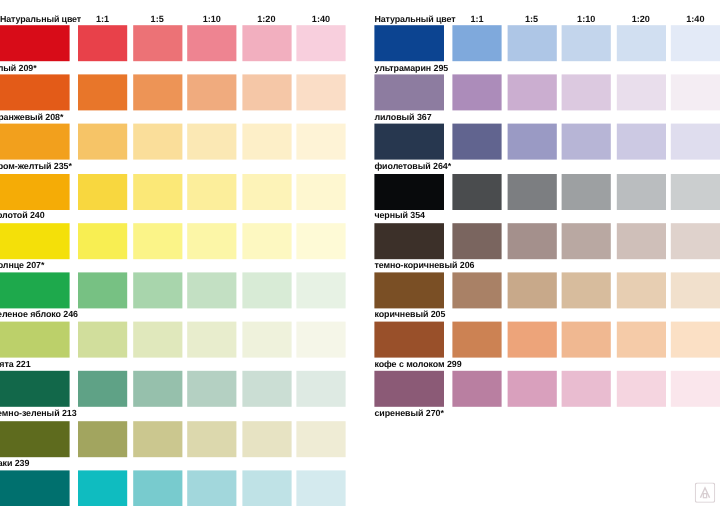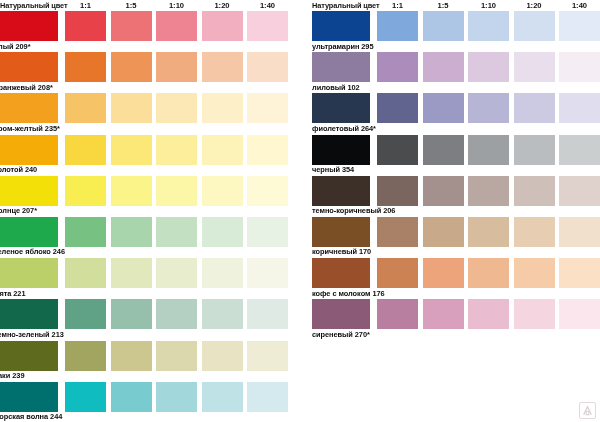--- a/index.html
+++ b/index.html
@@ -22,20 +22,21 @@
     box-sizing:border-box;
   }
   .panel-left{padding-left:0;}
   .panel-right{padding-left:12px;}
 
   
   .header-row{
     position:relative;
     height:11px;
     width:100%;
+    margin-top:10px;
   }
   .header-natural{
     position:absolute;
     left:0;top:0;
     height:11px;
     line-height:11px;
     font-size:7.4px;
     font-weight:bold;
     color:#111111;
     letter-spacing:-0.1px;
@@ -218,21 +219,21 @@
           <div class="sw" style="left: 247px; width: 41px; background: rgb(227, 234, 247);"></div>
           <div class="row-label">ультрамарин 295</div>
         </div>
         <div class="row">
           <div class="sw sw-natural" style="left: 0px; width: 58px; background: rgb(141, 124, 160);"></div>
           <div class="sw" style="left: 65px; width: 41px; background: rgb(172, 140, 186);"></div>
           <div class="sw" style="left: 110.5px; width: 41px; background: rgb(203, 174, 208);"></div>
           <div class="sw" style="left: 156px; width: 41px; background: rgb(220, 201, 224);"></div>
           <div class="sw" style="left: 201.5px; width: 41px; background: rgb(233, 222, 236);"></div>
           <div class="sw" style="left: 247px; width: 41px; background: rgb(244, 237, 243);"></div>
-          <div class="row-label">лиловый 102</div>
+          <div class="row-label">лиловый 367</div>
         </div>
         <div class="row">
           <div class="sw sw-natural" style="left: 0px; width: 58px; background: rgb(39, 55, 79);"></div>
           <div class="sw" style="left: 65px; width: 41px; background: rgb(97, 100, 143);"></div>
           <div class="sw" style="left: 110.5px; width: 41px; background: rgb(154, 154, 196);"></div>
           <div class="sw" style="left: 156px; width: 41px; background: rgb(183, 181, 214);"></div>
           <div class="sw" style="left: 201.5px; width: 41px; background: rgb(204, 201, 227);"></div>
           <div class="sw" style="left: 247px; width: 41px; background: rgb(223, 221, 238);"></div>
           <div class="row-label">фиолетовый 264*</div>
         </div>
@@ -254,30 +255,30 @@
           <div class="sw" style="left: 247px; width: 41px; background: rgb(223, 210, 204);"></div>
           <div class="row-label">темно-коричневый 206</div>
         </div>
         <div class="row">
           <div class="sw sw-natural" style="left: 0px; width: 58px; background: rgb(122, 79, 37);"></div>
           <div class="sw" style="left: 65px; width: 41px; background: rgb(169, 129, 102);"></div>
           <div class="sw" style="left: 110.5px; width: 41px; background: rgb(200, 169, 138);"></div>
           <div class="sw" style="left: 156px; width: 41px; background: rgb(215, 188, 157);"></div>
           <div class="sw" style="left: 201.5px; width: 41px; background: rgb(231, 206, 178);"></div>
           <div class="sw" style="left: 247px; width: 41px; background: rgb(241, 224, 204);"></div>
-          <div class="row-label">коричневый 170</div>
+          <div class="row-label">коричневый 205</div>
         </div>
         <div class="row">
           <div class="sw sw-natural" style="left: 0px; width: 58px; background: rgb(153, 80, 42);"></div>
           <div class="sw" style="left: 65px; width: 41px; background: rgb(204, 130, 83);"></div>
           <div class="sw" style="left: 110.5px; width: 41px; background: rgb(237, 164, 122);"></div>
           <div class="sw" style="left: 156px; width: 41px; background: rgb(240, 184, 145);"></div>
           <div class="sw" style="left: 201.5px; width: 41px; background: rgb(245, 203, 168);"></div>
           <div class="sw" style="left: 247px; width: 41px; background: rgb(251, 224, 197);"></div>
-          <div class="row-label">кофе с молоком 176</div>
+          <div class="row-label">кофе с молоком 299</div>
         </div>
         <div class="row">
           <div class="sw sw-natural" style="left: 0px; width: 58px; background: rgb(139, 90, 118);"></div>
           <div class="sw" style="left: 65px; width: 41px; background: rgb(185, 127, 161);"></div>
           <div class="sw" style="left: 110.5px; width: 41px; background: rgb(217, 160, 189);"></div>
           <div class="sw" style="left: 156px; width: 41px; background: rgb(233, 188, 208);"></div>
           <div class="sw" style="left: 201.5px; width: 41px; background: rgb(245, 213, 224);"></div>
           <div class="sw" style="left: 247px; width: 41px; background: rgb(250, 230, 236);"></div>
           <div class="row-label">сиреневый 270*</div>
         </div>

